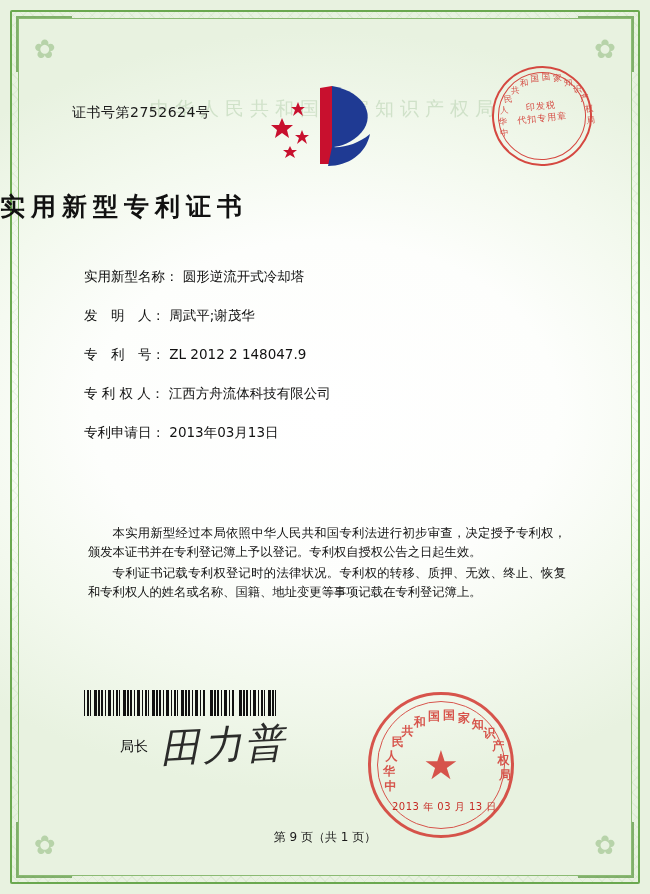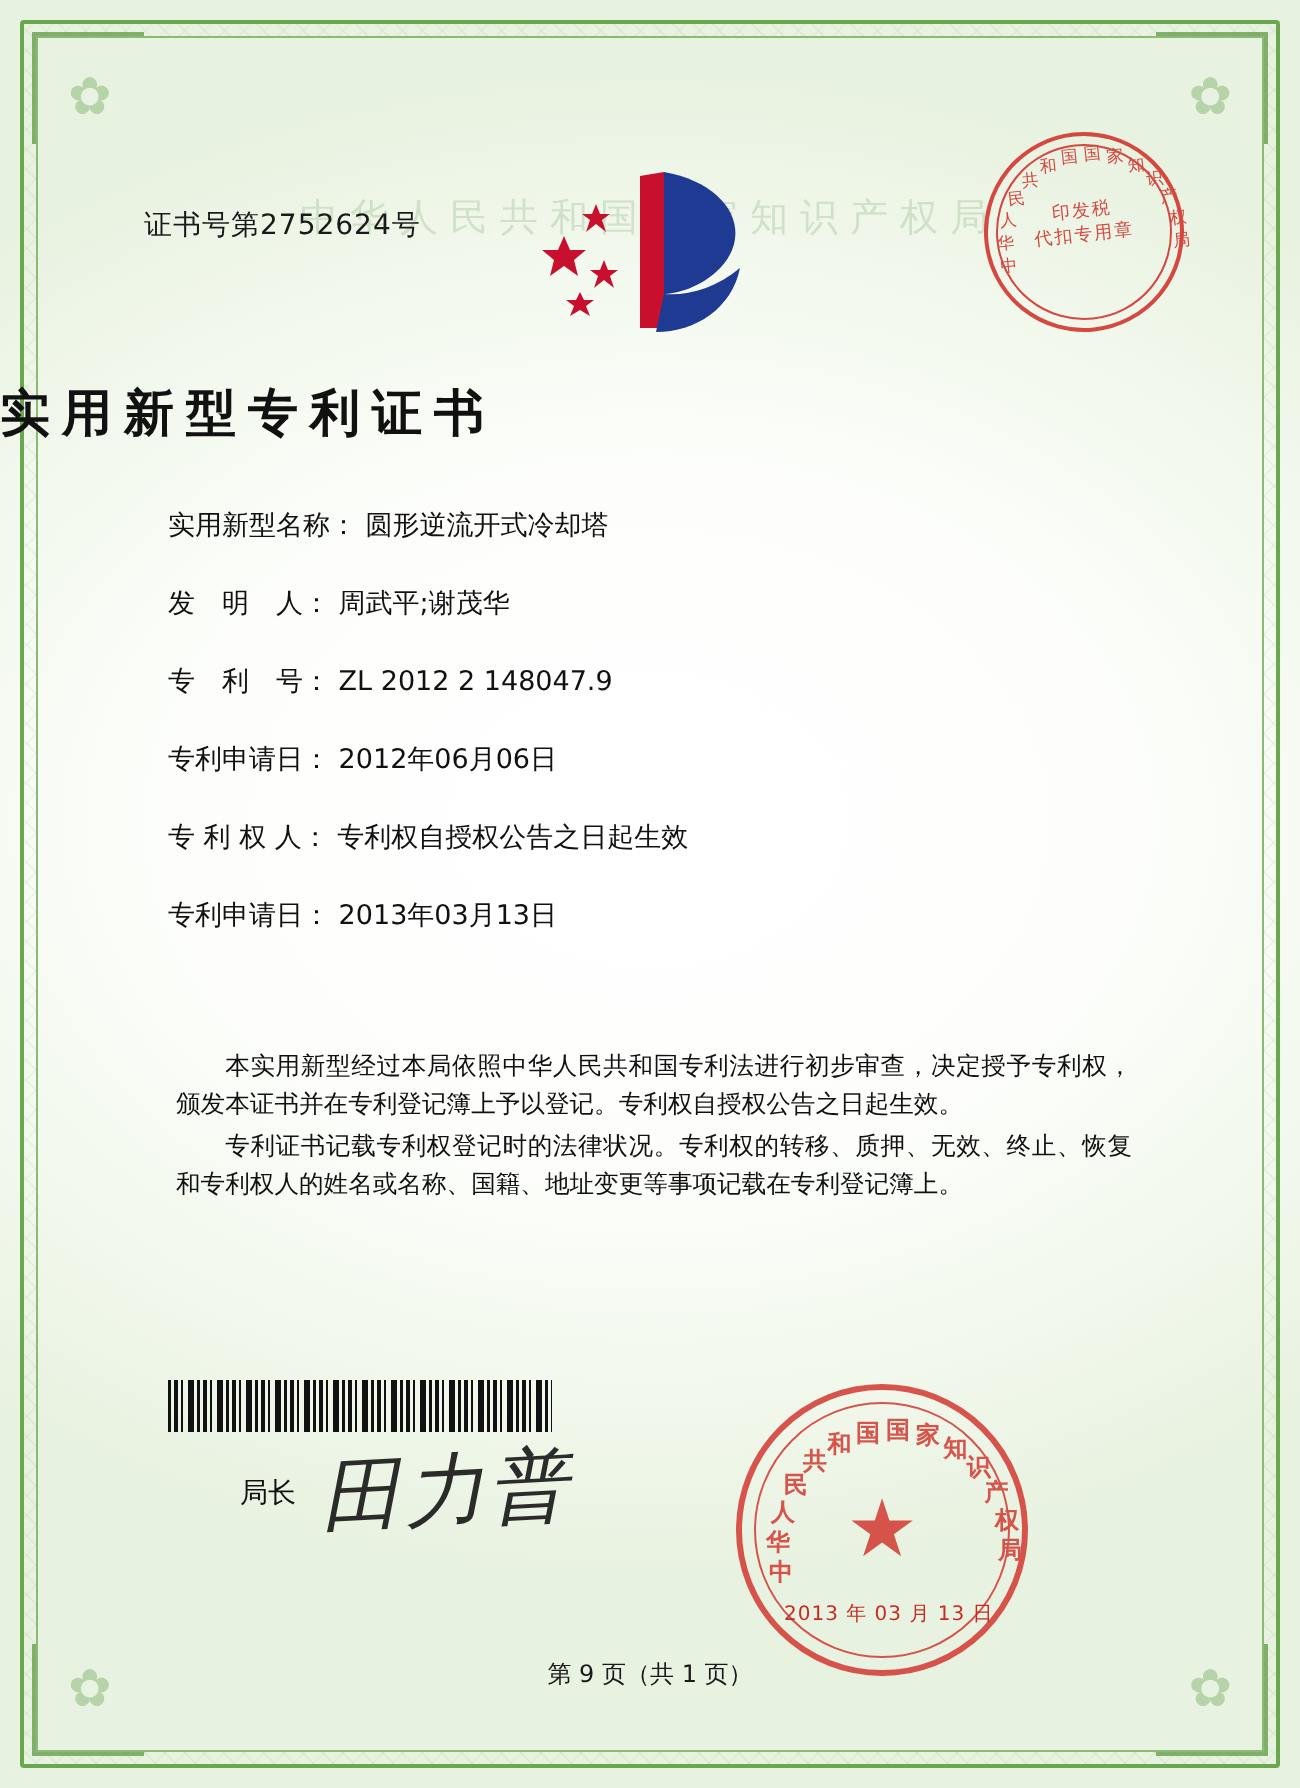--- a/index.html
+++ b/index.html
@@ -145,21 +145,21 @@
     font-size: 25px;
     font-weight: bold;
     letter-spacing: 6px;
     color: #111;
     font-family: "DejaVu Serif", serif;
   }
 
   .fields {
     position: absolute;
     left: 84px;
-    top: 253px;
+    top: 266px;
     width: 500px;
     font-size: 13.5px;
     color: #111;
   }
   .field-row {
     margin-bottom: 19px;
     line-height: 20px;
     white-space: nowrap;
   }
   .field-label {
@@ -351,26 +351,22 @@
     </div>
     <div class="field-row">
       <span class="field-label">发　明　人：</span>
       <span class="field-value">周武平;谢茂华</span>
     </div>
     <div class="field-row">
       <span class="field-label">专　利　号：</span>
       <span class="field-value">ZL 2012 2 148047.9</span>
     </div>
     <div class="field-row">
-      <span class="field-label">专利申请日：</span>
-      <span class="field-value">2012年06月06日</span>
-    </div>
-    <div class="field-row">
       <span class="field-label">专 利 权 人：</span>
-      <span class="field-value">专利权自授权公告之日起生效</span>
+      <span class="field-value">江西方舟流体科技有限公司</span>
     </div>
     <div class="field-row">
       <span class="field-label">专利申请日：</span>
       <span class="field-value">2013年03月13日</span>
     </div>
   </div>
 
   <div class="body-text">
     <p>本实用新型经过本局依照中华人民共和国专利法进行初步审查，决定授予专利权，颁发本证书并在专利登记簿上予以登记。专利权自授权公告之日起生效。</p>
     <p>专利证书记载专利权登记时的法律状况。专利权的转移、质押、无效、终止、恢复和专利权人的姓名或名称、国籍、地址变更等事项记载在专利登记簿上。</p>

